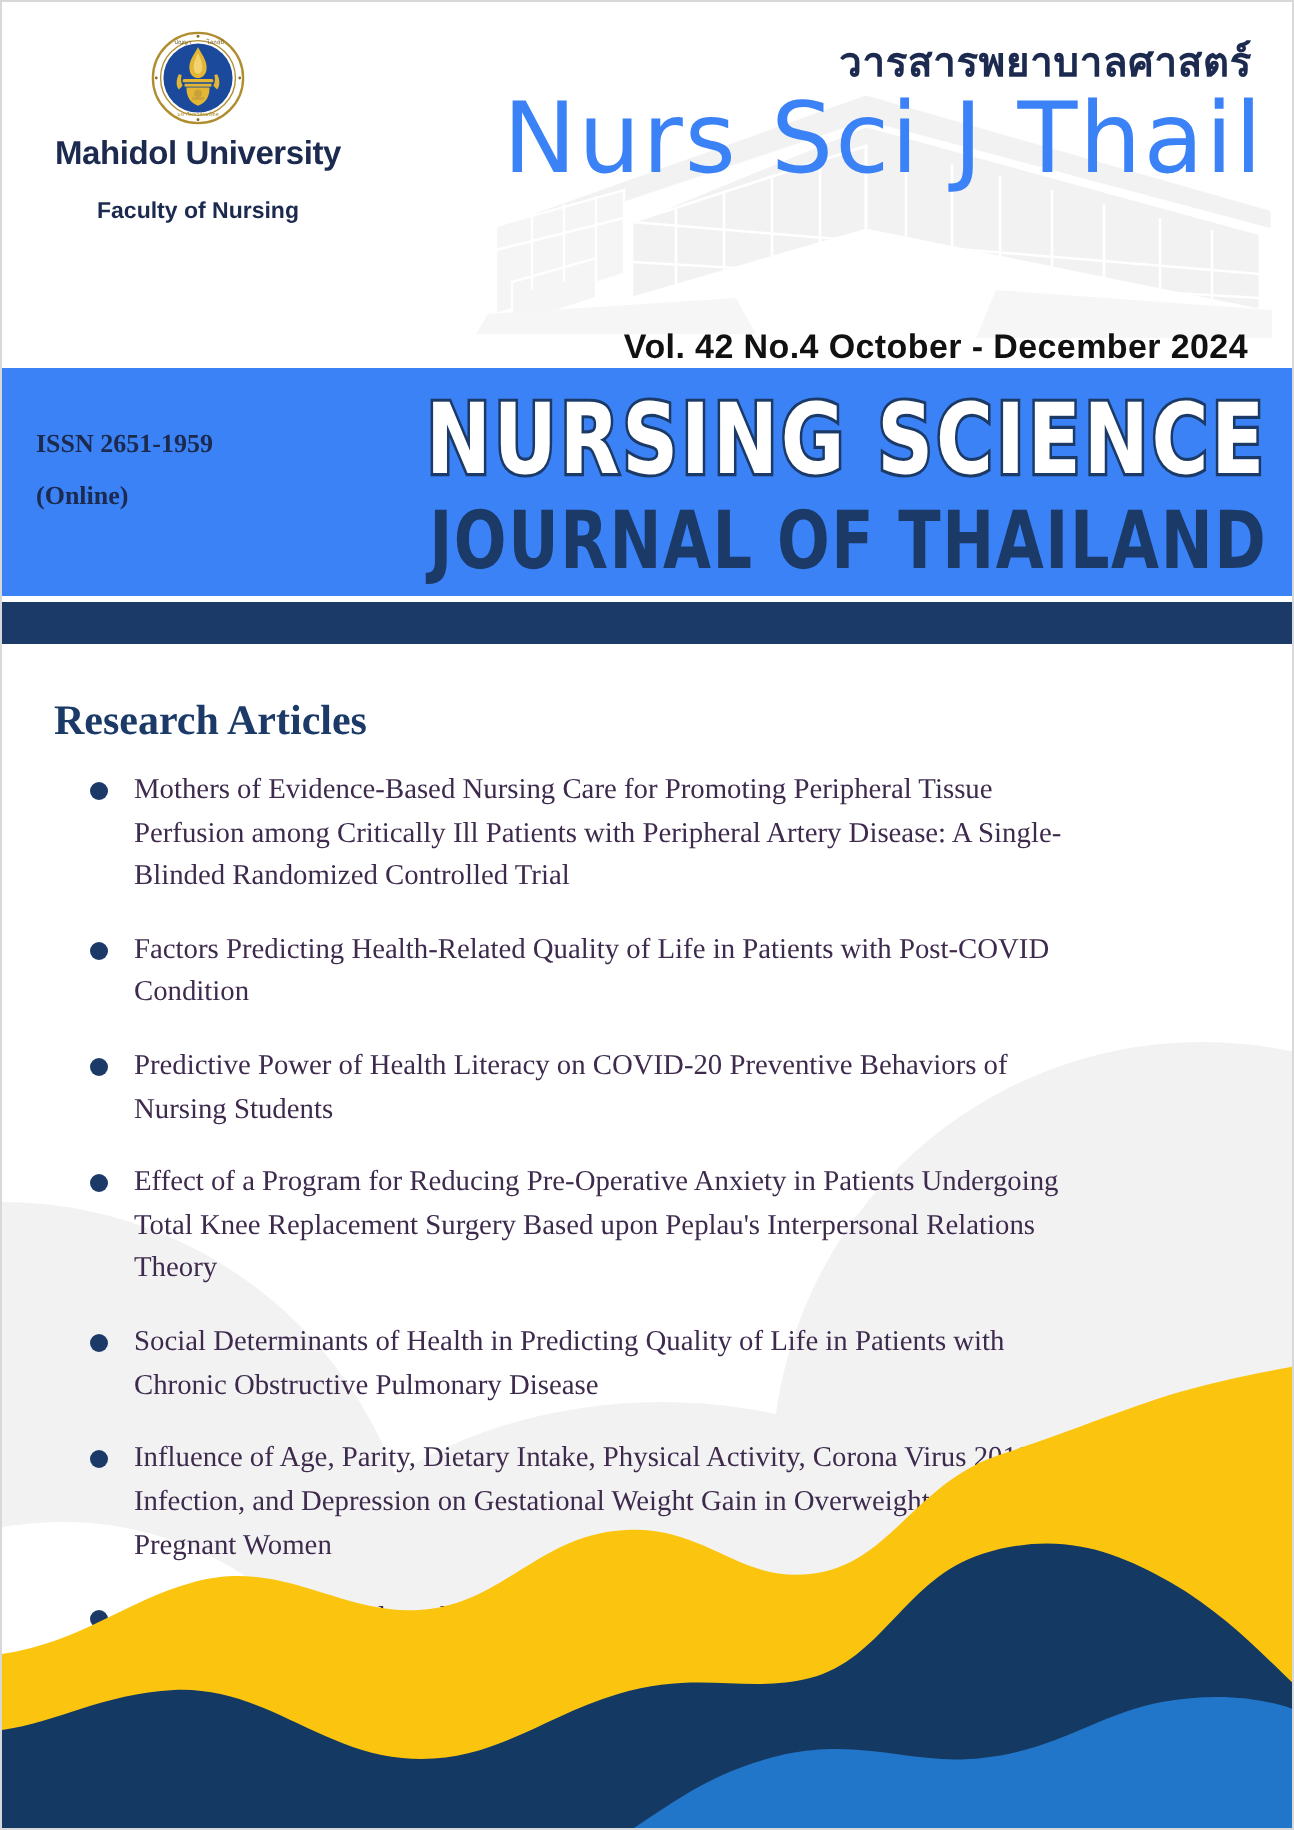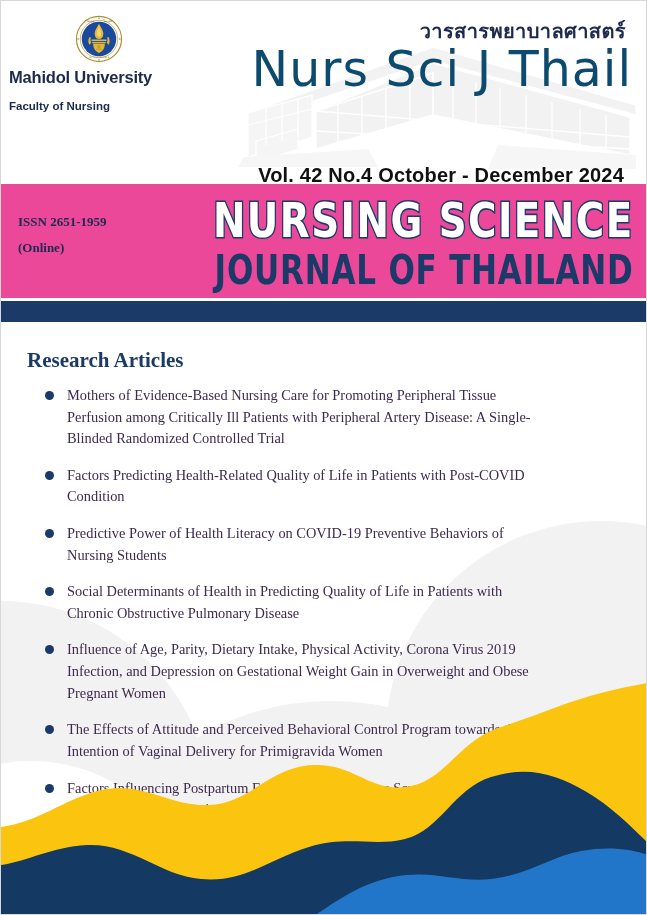--- a/index.html
+++ b/index.html
@@ -62,20 +62,21 @@
     left: 0; top: 0;
     width: 647px;
     height: 183px;
   }
 
   #logo-block {
     position: absolute;
     left: 8px;
     top: 14px;
     width: 180px;
+    text-align: center;
   }
   #mu-seal {
     width: 48px;
     height: 48px;
     margin: 0 auto 5px auto;
     position: relative;
   }
   #mu-name {
     font-size: 16.5px;
     font-weight: bold;
@@ -109,45 +110,45 @@
     width: 400px;
     height: 125px;
     opacity: 0.55;
   }
 
   #latin-title {
     position: absolute;
     right: 16px;
     top: 40px;
     font-size: 49px;
-    color: #0c4a6e;
+    color: #3b82f6;
     letter-spacing: 1px;
     font-family: "DejaVu Sans", sans-serif;
     white-space: nowrap;
   }
 
   #vol-line {
     position: absolute;
     right: 24px;
     top: 163px;
-    font-size: 20px;
+    font-size: 17px;
     font-weight: bold;
     color: #111111;
     letter-spacing: 0.2px;
     white-space: nowrap;
   }
 
   
   #banner {
     position: absolute;
     left: 0;
     top: 183px;
     width: 647px;
     height: 114px;
-    background: #ec4899;
+    background: #3b82f6;
   }
   #issn-block {
     position: absolute;
     left: 17px;
     top: 25px;
     font-family: "Liberation Serif", serif;
     font-weight: bold;
     font-size: 13px;
     color: #1b2a4e;
     line-height: 2.0;
@@ -358,21 +359,25 @@
         <div class="article single">
           <span class="bullet"></span>
           <span class="article-title">Mothers of Evidence-Based Nursing Care for Promoting Peripheral Tissue Perfusion among Critically Ill Patients with Peripheral Artery Disease: A Single-Blinded Randomized Controlled Trial</span>
         </div>
         <div class="article single">
           <span class="bullet"></span>
           <span class="article-title">Factors Predicting Health-Related Quality of Life in Patients with Post-COVID Condition</span>
         </div>
         <div class="article single">
           <span class="bullet"></span>
-          <span class="article-title">Predictive Power of Health Literacy on COVID-19 Preventive Behaviors of Nursing Students</span>
+          <span class="article-title">Predictive Power of Health Literacy on COVID-20 Preventive Behaviors of Nursing Students</span>
+        </div>
+        <div class="article single">
+          <span class="bullet"></span>
+          <span class="article-title">Effect of a Program for Reducing Pre-Operative Anxiety in Patients Undergoing Total Knee Replacement Surgery Based upon Peplau's Interpersonal Relations Theory</span>
         </div>
         <div class="article single">
           <span class="bullet"></span>
           <span class="article-title">Social Determinants of Health in Predicting Quality of Life in Patients with Chronic Obstructive Pulmonary Disease</span>
         </div>
         <div class="article single">
           <span class="bullet"></span>
           <span class="article-title">Influence of Age, Parity, Dietary Intake, Physical Activity, Corona Virus 2019 Infection, and Depression on Gestational Weight Gain in Overweight and Obese Pregnant Women</span>
         </div>
         <div class="article single">

